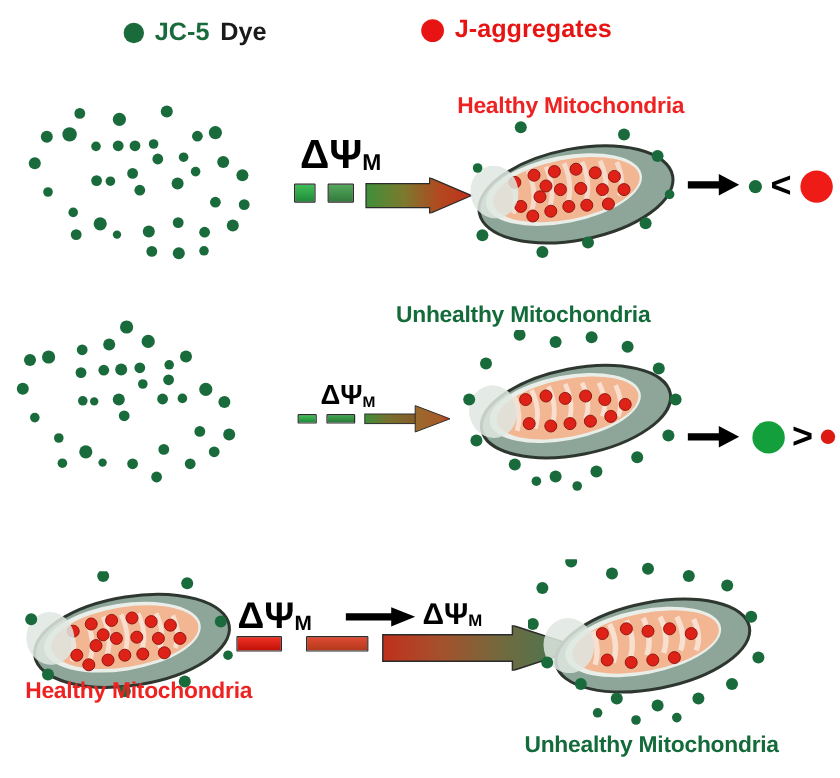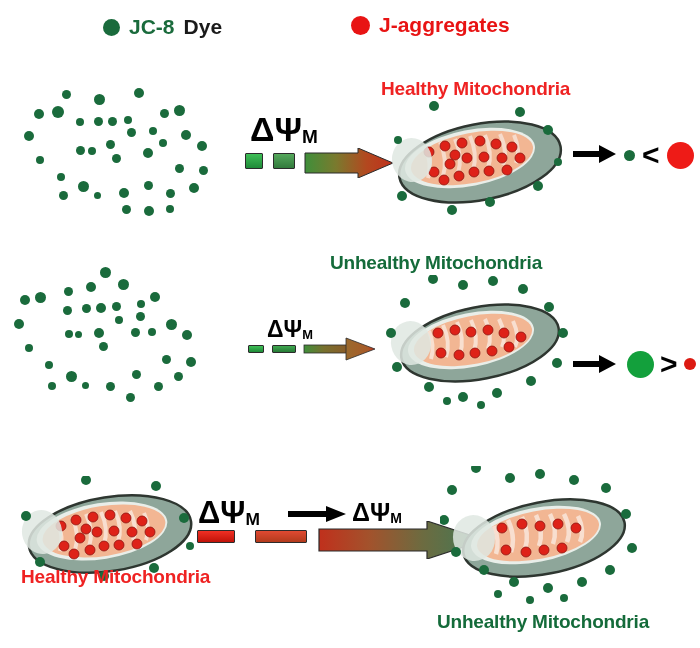--- a/index.html
+++ b/index.html
@@ -100,21 +100,21 @@
 
   
   .mito { position: absolute; }
   .mito svg { display: block; }
 </style>
 </head>
 <body>
 
 <div class="legend-item" style="left:103px; top:15px;">
   <span class="legend-dot green"></span>
-  <span class="lg-green">JC-8</span>
+  <span class="lg-green">JC-5</span>
   <span class="lg-black">Dye</span>
 </div>
 
 <div class="legend-item" style="left:351px; top:13px;">
   <span class="legend-dot red"></span>
   <span class="lg-red">J-aggregates</span>
 </div>
 
 <div class="heading red" style="left:381px; top:78px;">Healthy Mitochondria</div>
 

